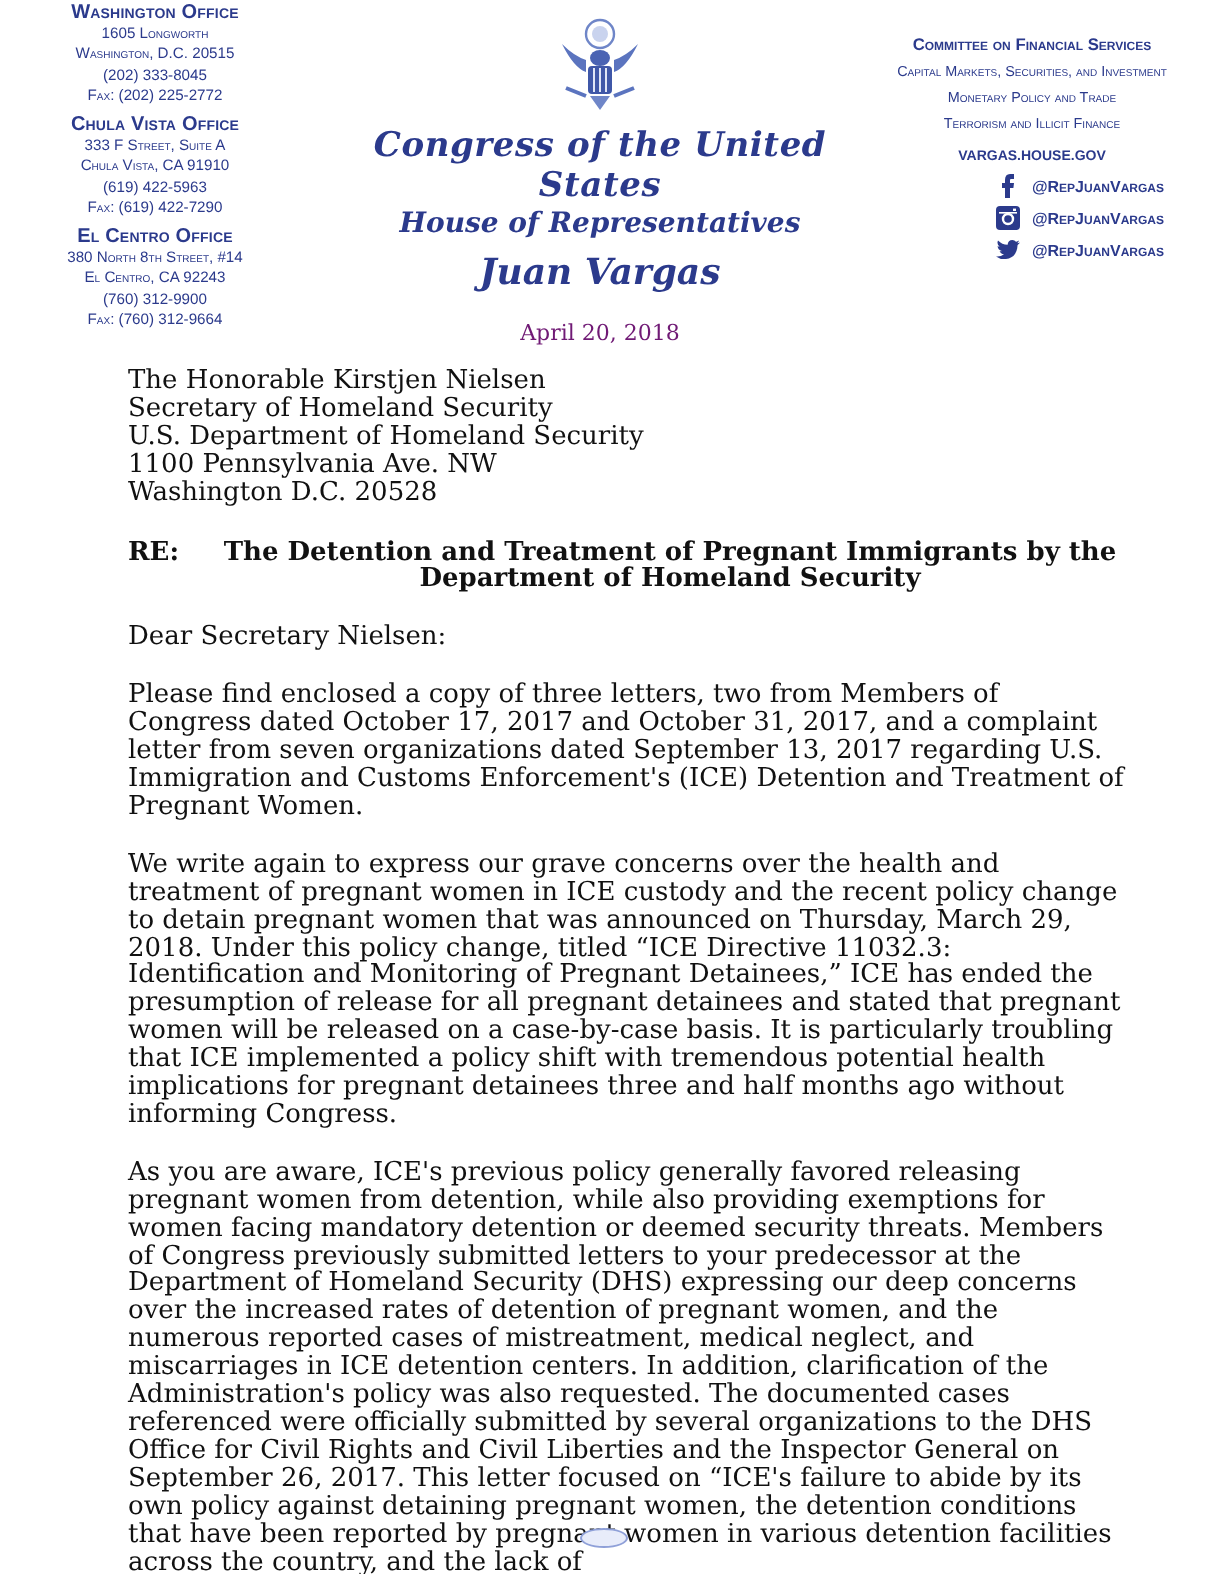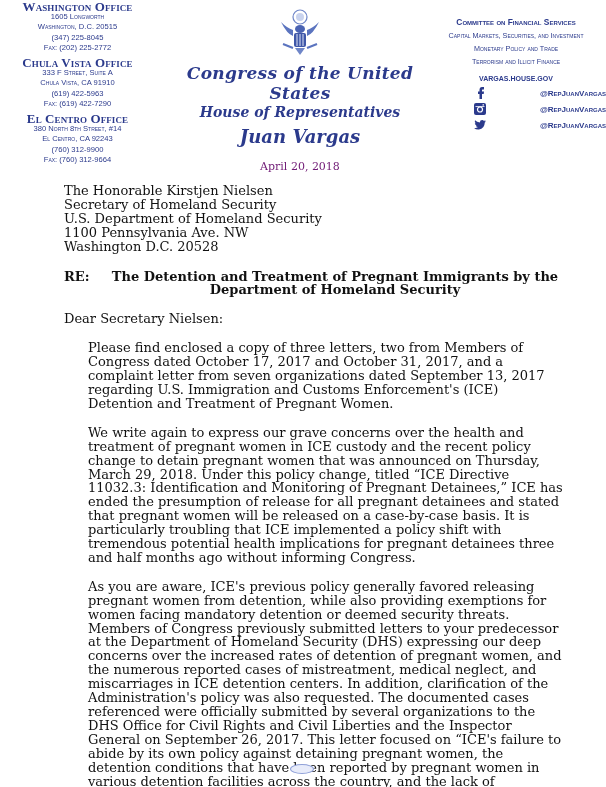--- a/index.html
+++ b/index.html
@@ -3,31 +3,31 @@
   <meta charset="utf-8">
   <style>
     html, body { margin: 0; padding: 0; background: #ffffff; }
     body { width: 606px; height: 787px; position: relative; overflow: hidden; }
     .office-col {
       position: absolute; left: 0; top: 2px; width: 155px;
       font-family: "Liberation Sans", sans-serif; text-align: center;
       color: #2b3a8c; font-size: 7.6px; line-height: 10.2px;
     }
     .office { margin-bottom: 5px; }
-    .office-title { font-weight: bold; font-variant: small-caps; font-size: 13px; letter-spacing: 0.1px; font-family: Liberation Serif, serif; }
+    .office-title { font-weight: bold; font-variant: small-caps; font-size: 10px; letter-spacing: 0.1px; }
     .sc { font-variant: small-caps; }
     .right-col {
       position: absolute; right: 0; left: 426px; top: 16px;
       font-family: "Liberation Sans", sans-serif; text-align: center;
       color: #2b3a8c; font-size: 7.2px; line-height: 13px;
     }
     .committee-title { font-weight: bold; font-variant: small-caps; font-size: 8.4px; }
     .committee-sub { font-variant: small-caps; }
     .website { font-weight: bold; font-size: 7px; margin-top: 4px; }
-    .social { display: flex; align-items: center; justify-content: space-between; padding-left: 48px; height: 16px; }
+    .social { display: flex; align-items: center; justify-content: center; padding-left: 48px; height: 16px; }
     .social .handle { font-weight: bold; font-variant: small-caps; font-size: 8px; margin-left: 6px; }
     .social-icon { width: 12px; height: 12px; display: inline-flex; align-items: center; justify-content: center; }
     .center-head {
       position: absolute; left: 160px; width: 280px; top: 8px; text-align: center;
       font-family: "DejaVu Serif", serif; color: #2b3a8c;
     }
     .seal { width: 54px; height: 52px; margin: 0 auto; display: block; }
     .line1 { font-size: 17px; font-weight: bold; letter-spacing: 0.3px; margin-top: 3px; font-style: italic; }
     .line2 { font-size: 14px; font-weight: bold; font-style: italic; margin-top: 1px; }
     .line3 { font-size: 18px; font-weight: bold; font-style: italic; margin-top: 6px; }
@@ -38,35 +38,35 @@
     }
     .letter {
       position: absolute; left: 64px; top: 184px; width: 500px;
       font-family: "DejaVu Serif", serif; font-size: 13px; line-height: 13.9px; color: #111;
     }
     .addr div { white-space: nowrap; }
     .re { display: flex; margin-top: 16px; font-weight: bold; }
     .re-label { width: 42px; flex: none; }
     .re-text { flex: 1; text-align: center; }
     .salutation { margin-top: 15px; }
-    .para { margin-top: 15px; text-align: left; margin-left: 24px; }
+    .para { margin-top: 15px; text-align: left; }
     .footer-mark {
       position: absolute; left: 290px; top: 764px; width: 22px; height: 8px;
       border: 1px solid #8fa0d8; border-radius: 50%; background: #e8ecfa;
     }
   </style>
 </head>
 <body>
 
 <div class="office-col">
   <div class="office">
     <div class="office-title">Washington Office</div>
     <div class="sc">1605 Longworth</div>
     <div class="sc">Washington, D.C. 20515</div>
-    <div>(347) 225-8045</div>
+    <div>(202) 333-8045</div>
     <div class="sc">Fax: (202) 225-2772</div>
   </div>
   <div class="office">
     <div class="office-title">Chula Vista Office</div>
     <div class="sc">333 F Street, Suite A</div>
     <div class="sc">Chula Vista, CA 91910</div>
     <div>(619) 422-5963</div>
     <div class="sc">Fax: (619) 422-7290</div>
   </div>
   <div class="office">

